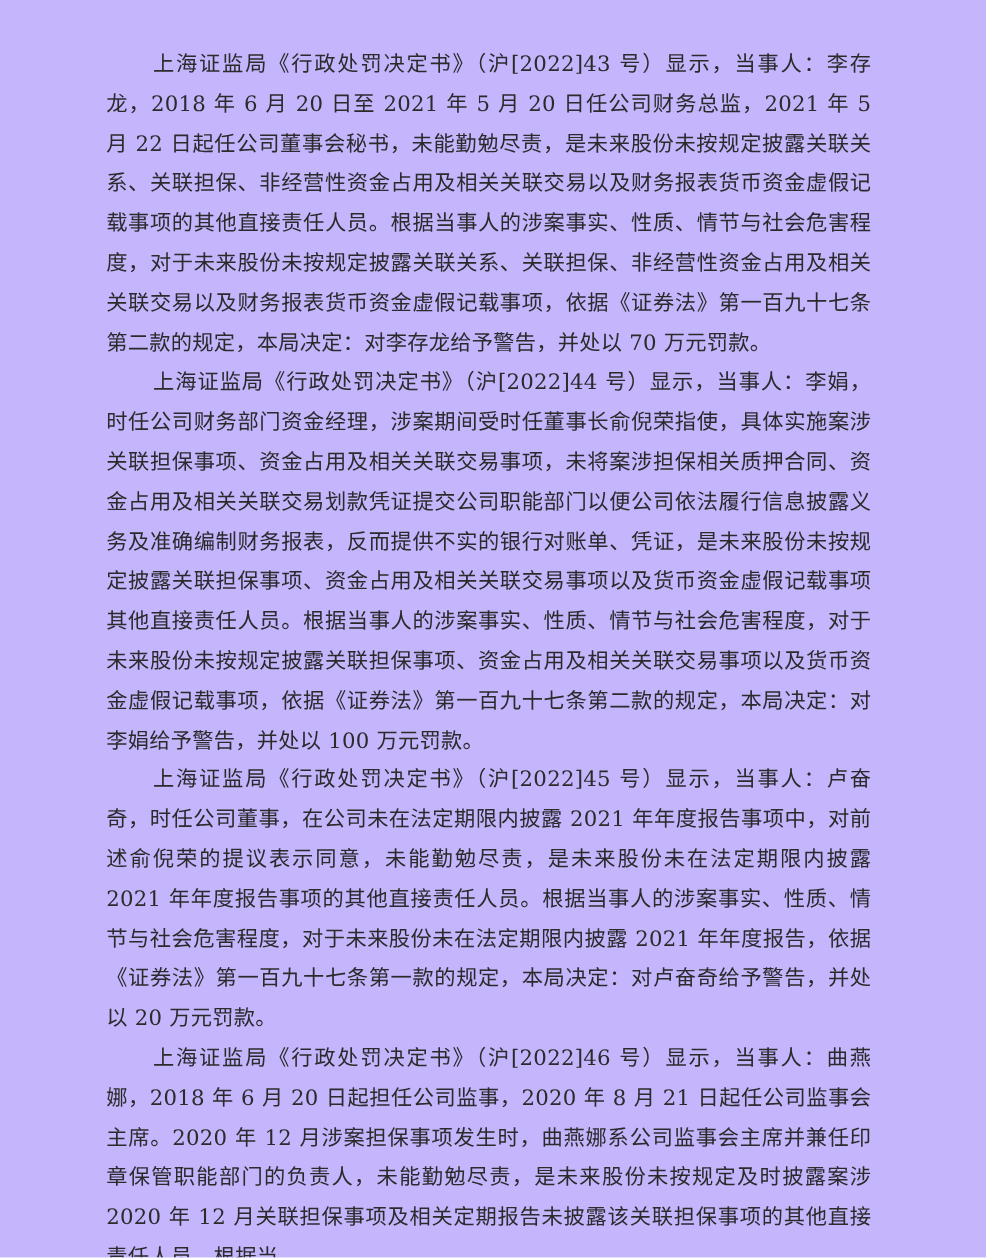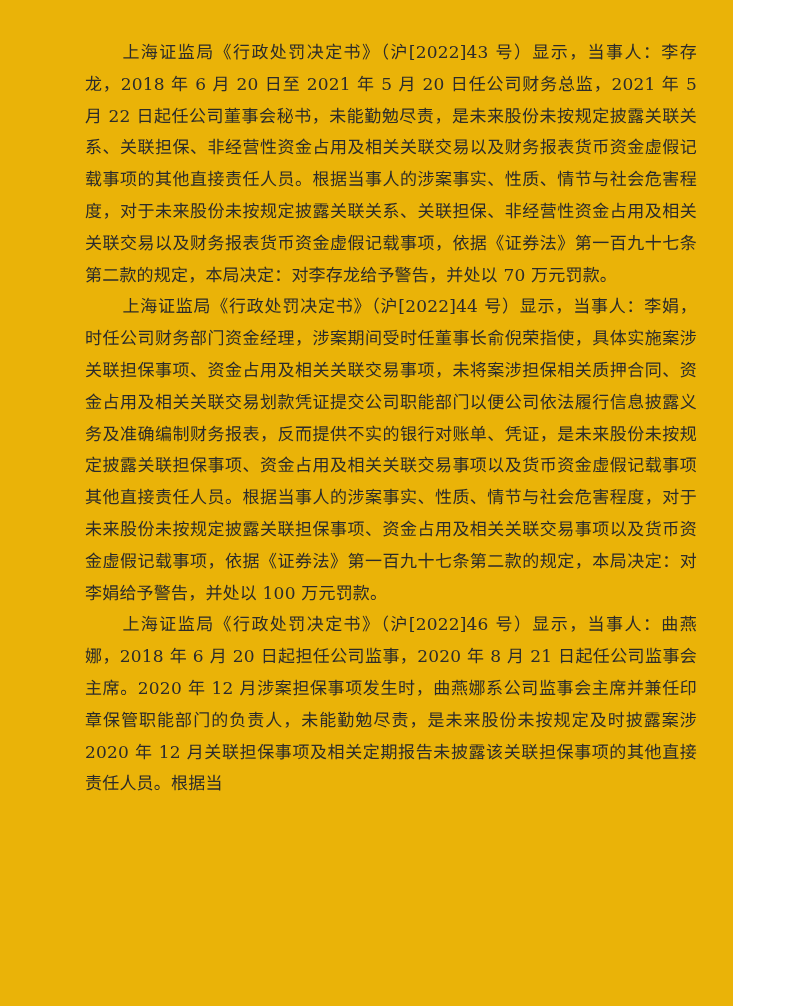--- a/index.html
+++ b/index.html
@@ -2,23 +2,23 @@
 <html lang="zh-CN"><head>
 <meta charset="utf-8">
 <style>
   html, body {
     margin: 0;
     padding: 0;
     background: #ffffff;
   }
   .page {
     position: relative;
-    width: 733px;
+    width: 789px;
     height: 1006px;
-    background: #eab308;
+    background: #c4b5fd;
     overflow: hidden;
     box-sizing: border-box;
   }
   .doc-body {
     position: absolute;
     left: 85px;
     top: 37px;
     width: 612px;
     font-family: "DejaVu Serif", "Liberation Serif", serif;
     font-size: 17px;
@@ -34,15 +34,16 @@
     text-align: justify;
   }
 </style>
 </head>
 <body>
 
 <div class="page">
   <div class="doc-body">
     <p>上海证监局《行政处罚决定书》（沪[2022]43 号）显示，当事人：李存龙，2018 年 6 月 20 日至 2021 年 5 月 20 日任公司财务总监，2021 年 5 月 22 日起任公司董事会秘书，未能勤勉尽责，是未来股份未按规定披露关联关系、关联担保、非经营性资金占用及相关关联交易以及财务报表货币资金虚假记载事项的其他直接责任人员。根据当事人的涉案事实、性质、情节与社会危害程度，对于未来股份未按规定披露关联关系、关联担保、非经营性资金占用及相关关联交易以及财务报表货币资金虚假记载事项，依据《证券法》第一百九十七条第二款的规定，本局决定：对李存龙给予警告，并处以 70 万元罚款。</p>
     <p>上海证监局《行政处罚决定书》（沪[2022]44 号）显示，当事人：李娟，时任公司财务部门资金经理，涉案期间受时任董事长俞倪荣指使，具体实施案涉关联担保事项、资金占用及相关关联交易事项，未将案涉担保相关质押合同、资金占用及相关关联交易划款凭证提交公司职能部门以便公司依法履行信息披露义务及准确编制财务报表，反而提供不实的银行对账单、凭证，是未来股份未按规定披露关联担保事项、资金占用及相关关联交易事项以及货币资金虚假记载事项其他直接责任人员。根据当事人的涉案事实、性质、情节与社会危害程度，对于未来股份未按规定披露关联担保事项、资金占用及相关关联交易事项以及货币资金虚假记载事项，依据《证券法》第一百九十七条第二款的规定，本局决定：对李娟给予警告，并处以 100 万元罚款。</p>
+    <p>上海证监局《行政处罚决定书》（沪[2022]45 号）显示，当事人：卢奋奇，时任公司董事，在公司未在法定期限内披露 2021 年年度报告事项中，对前述俞倪荣的提议表示同意，未能勤勉尽责，是未来股份未在法定期限内披露 2021 年年度报告事项的其他直接责任人员。根据当事人的涉案事实、性质、情节与社会危害程度，对于未来股份未在法定期限内披露 2021 年年度报告，依据《证券法》第一百九十七条第一款的规定，本局决定：对卢奋奇给予警告，并处以 20 万元罚款。</p>
     <p>上海证监局《行政处罚决定书》（沪[2022]46 号）显示，当事人：曲燕娜，2018 年 6 月 20 日起担任公司监事，2020 年 8 月 21 日起任公司监事会主席。2020 年 12 月涉案担保事项发生时，曲燕娜系公司监事会主席并兼任印章保管职能部门的负责人，未能勤勉尽责，是未来股份未按规定及时披露案涉 2020 年 12 月关联担保事项及相关定期报告未披露该关联担保事项的其他直接责任人员。根据当</p>
   </div>
 </div>
 
 </body></html>

